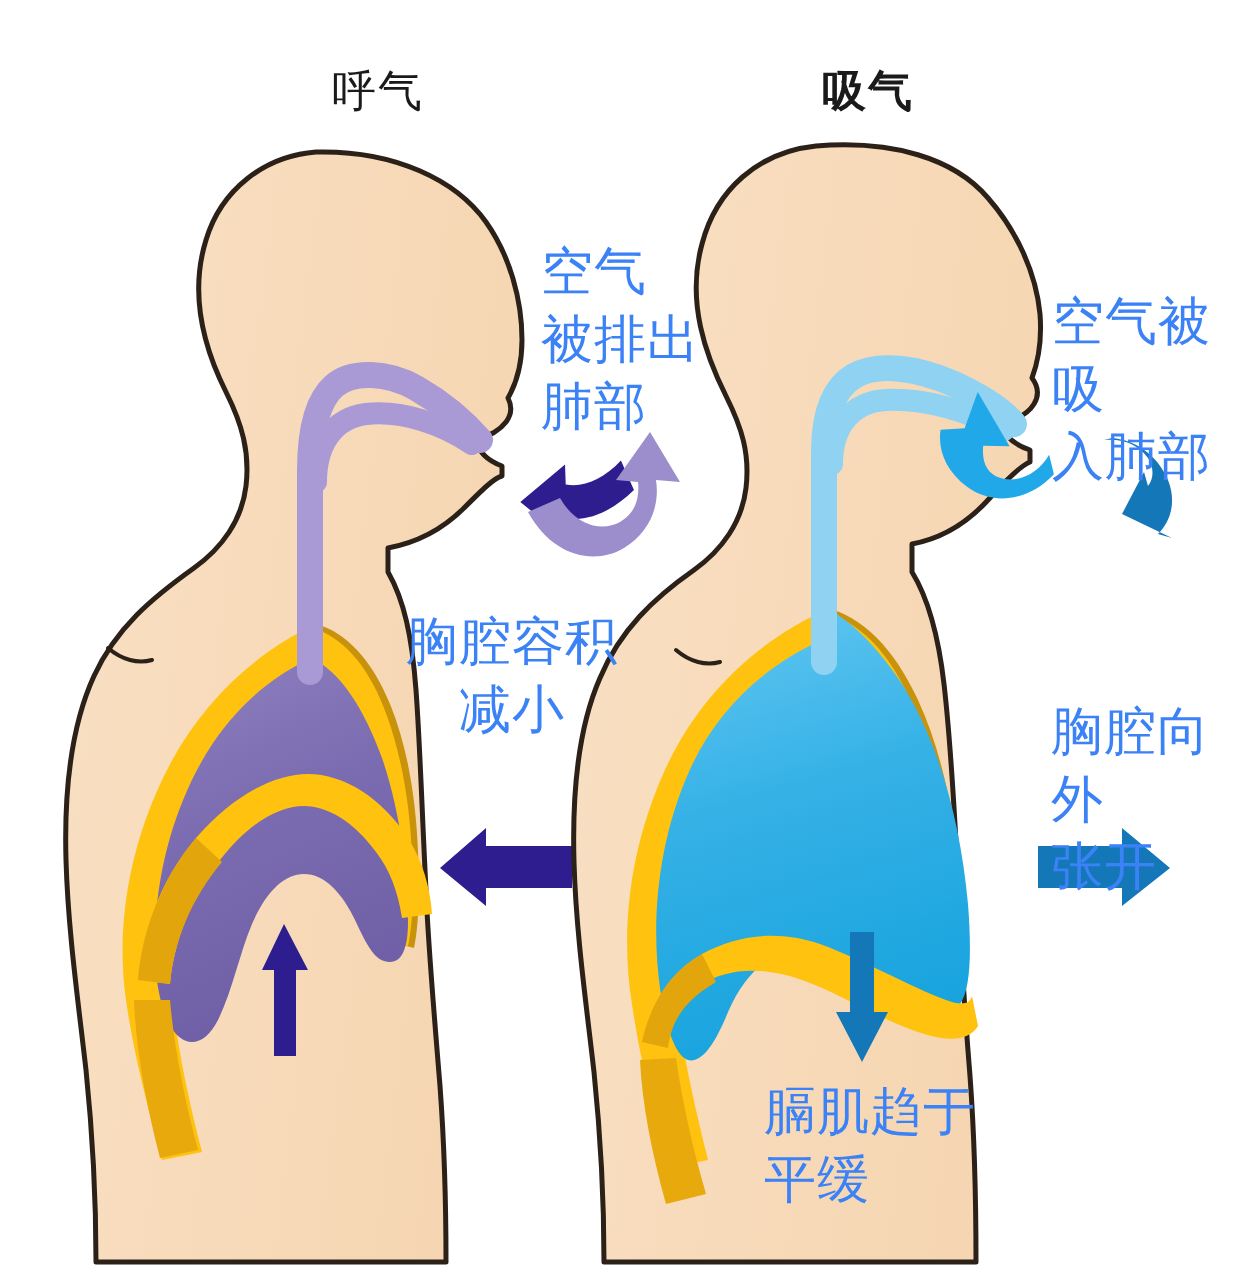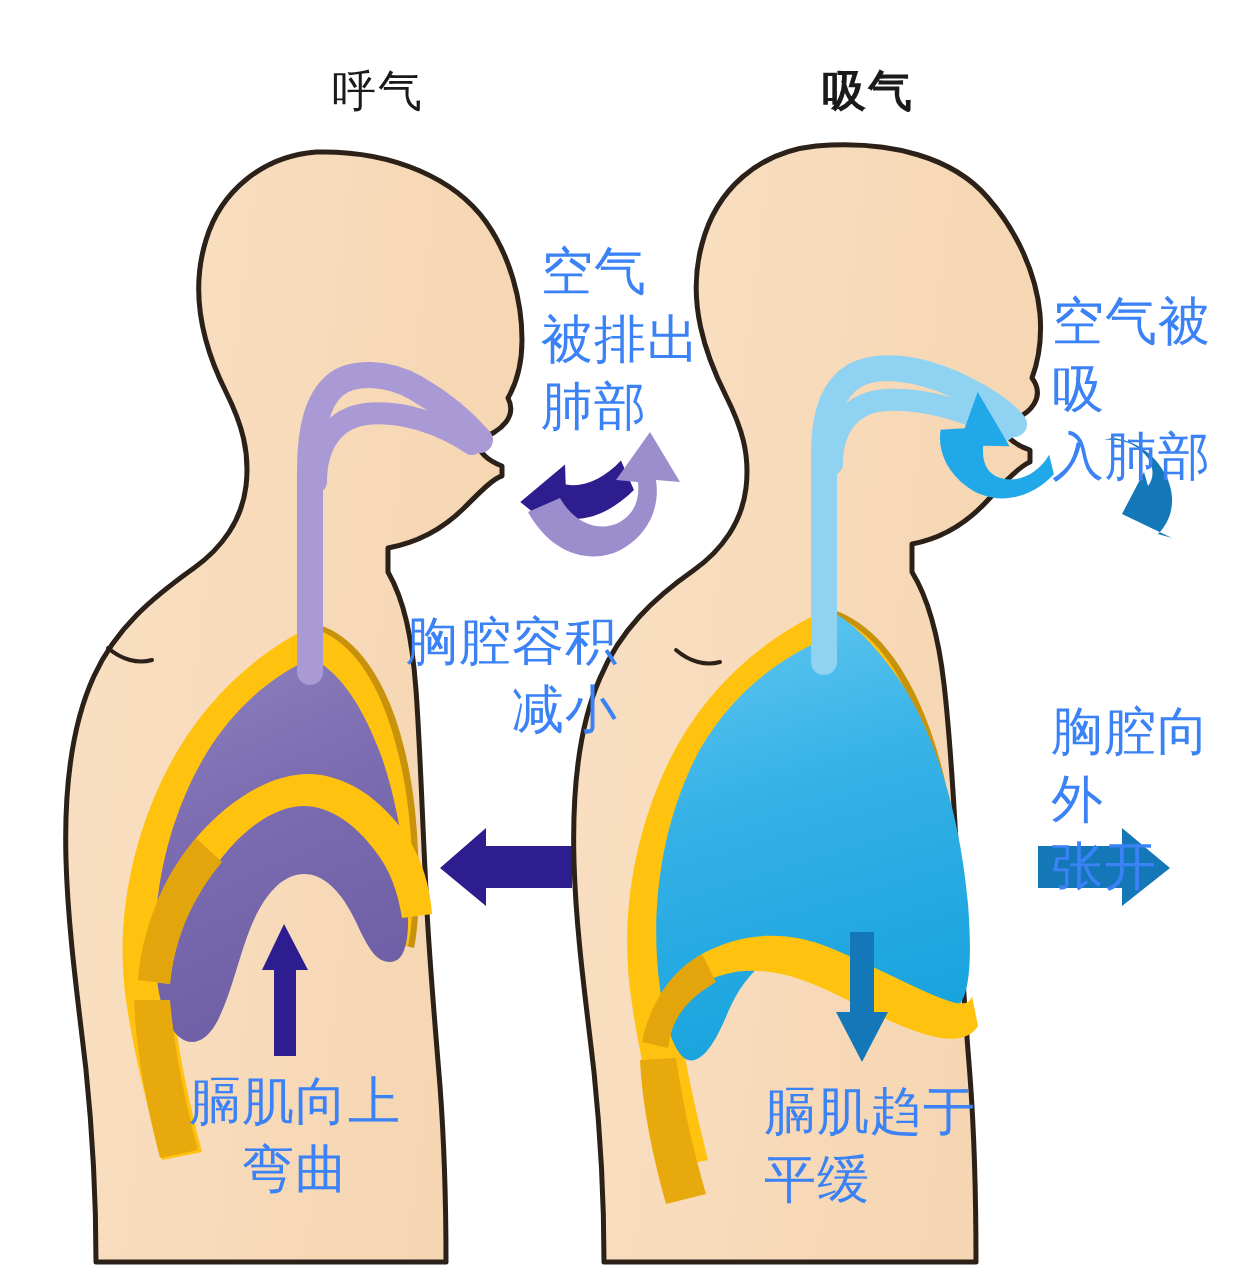--- a/index.html
+++ b/index.html
@@ -24,21 +24,21 @@
 
   .callout{
     position:absolute;
     font-size:52px;
     line-height:1.30;
     color:#3b82f6;
     white-space:pre-line;
     letter-spacing:1px;
   }
   #label-air-out{left:525px;top:238px;text-align:left;}
-  #label-chest-decrease{left:390px;top:608px;text-align:right;}
+  #label-chest-decrease{left:390px;top:608px;text-align:center;}
   #label-diaphragm-up{left:163px;top:1068px;text-align:center;width:232px;}
   #label-air-in{left:1036px;top:288px;text-align:left;}
   #label-chest-expand{left:1035px;top:698px;text-align:left;}
   #label-diaphragm-flat{left:748px;top:1078px;width:212px;}
 </style>
 </head>
 <body>
 
 <div id="stage">
 
@@ -292,22 +292,20 @@
 
   <div class="panel-title" id="title-inhale">吸气</div>
 
   <div class="callout" id="label-air-out">空气
 被排出
 肺部</div>
 
   <div class="callout" id="label-chest-decrease">胸腔容积
 减小</div>
 
-  <div class="callout" id="label-diaphragm-up">膈肌向上
-弯曲</div>
 
   <div class="callout" id="label-air-in">空气被吸
 入肺部</div>
 
   <div class="callout" id="label-chest-expand">胸腔向外
 张开</div>
 
   <div class="callout" id="label-diaphragm-flat">膈肌趋于
 平缓</div>
 

